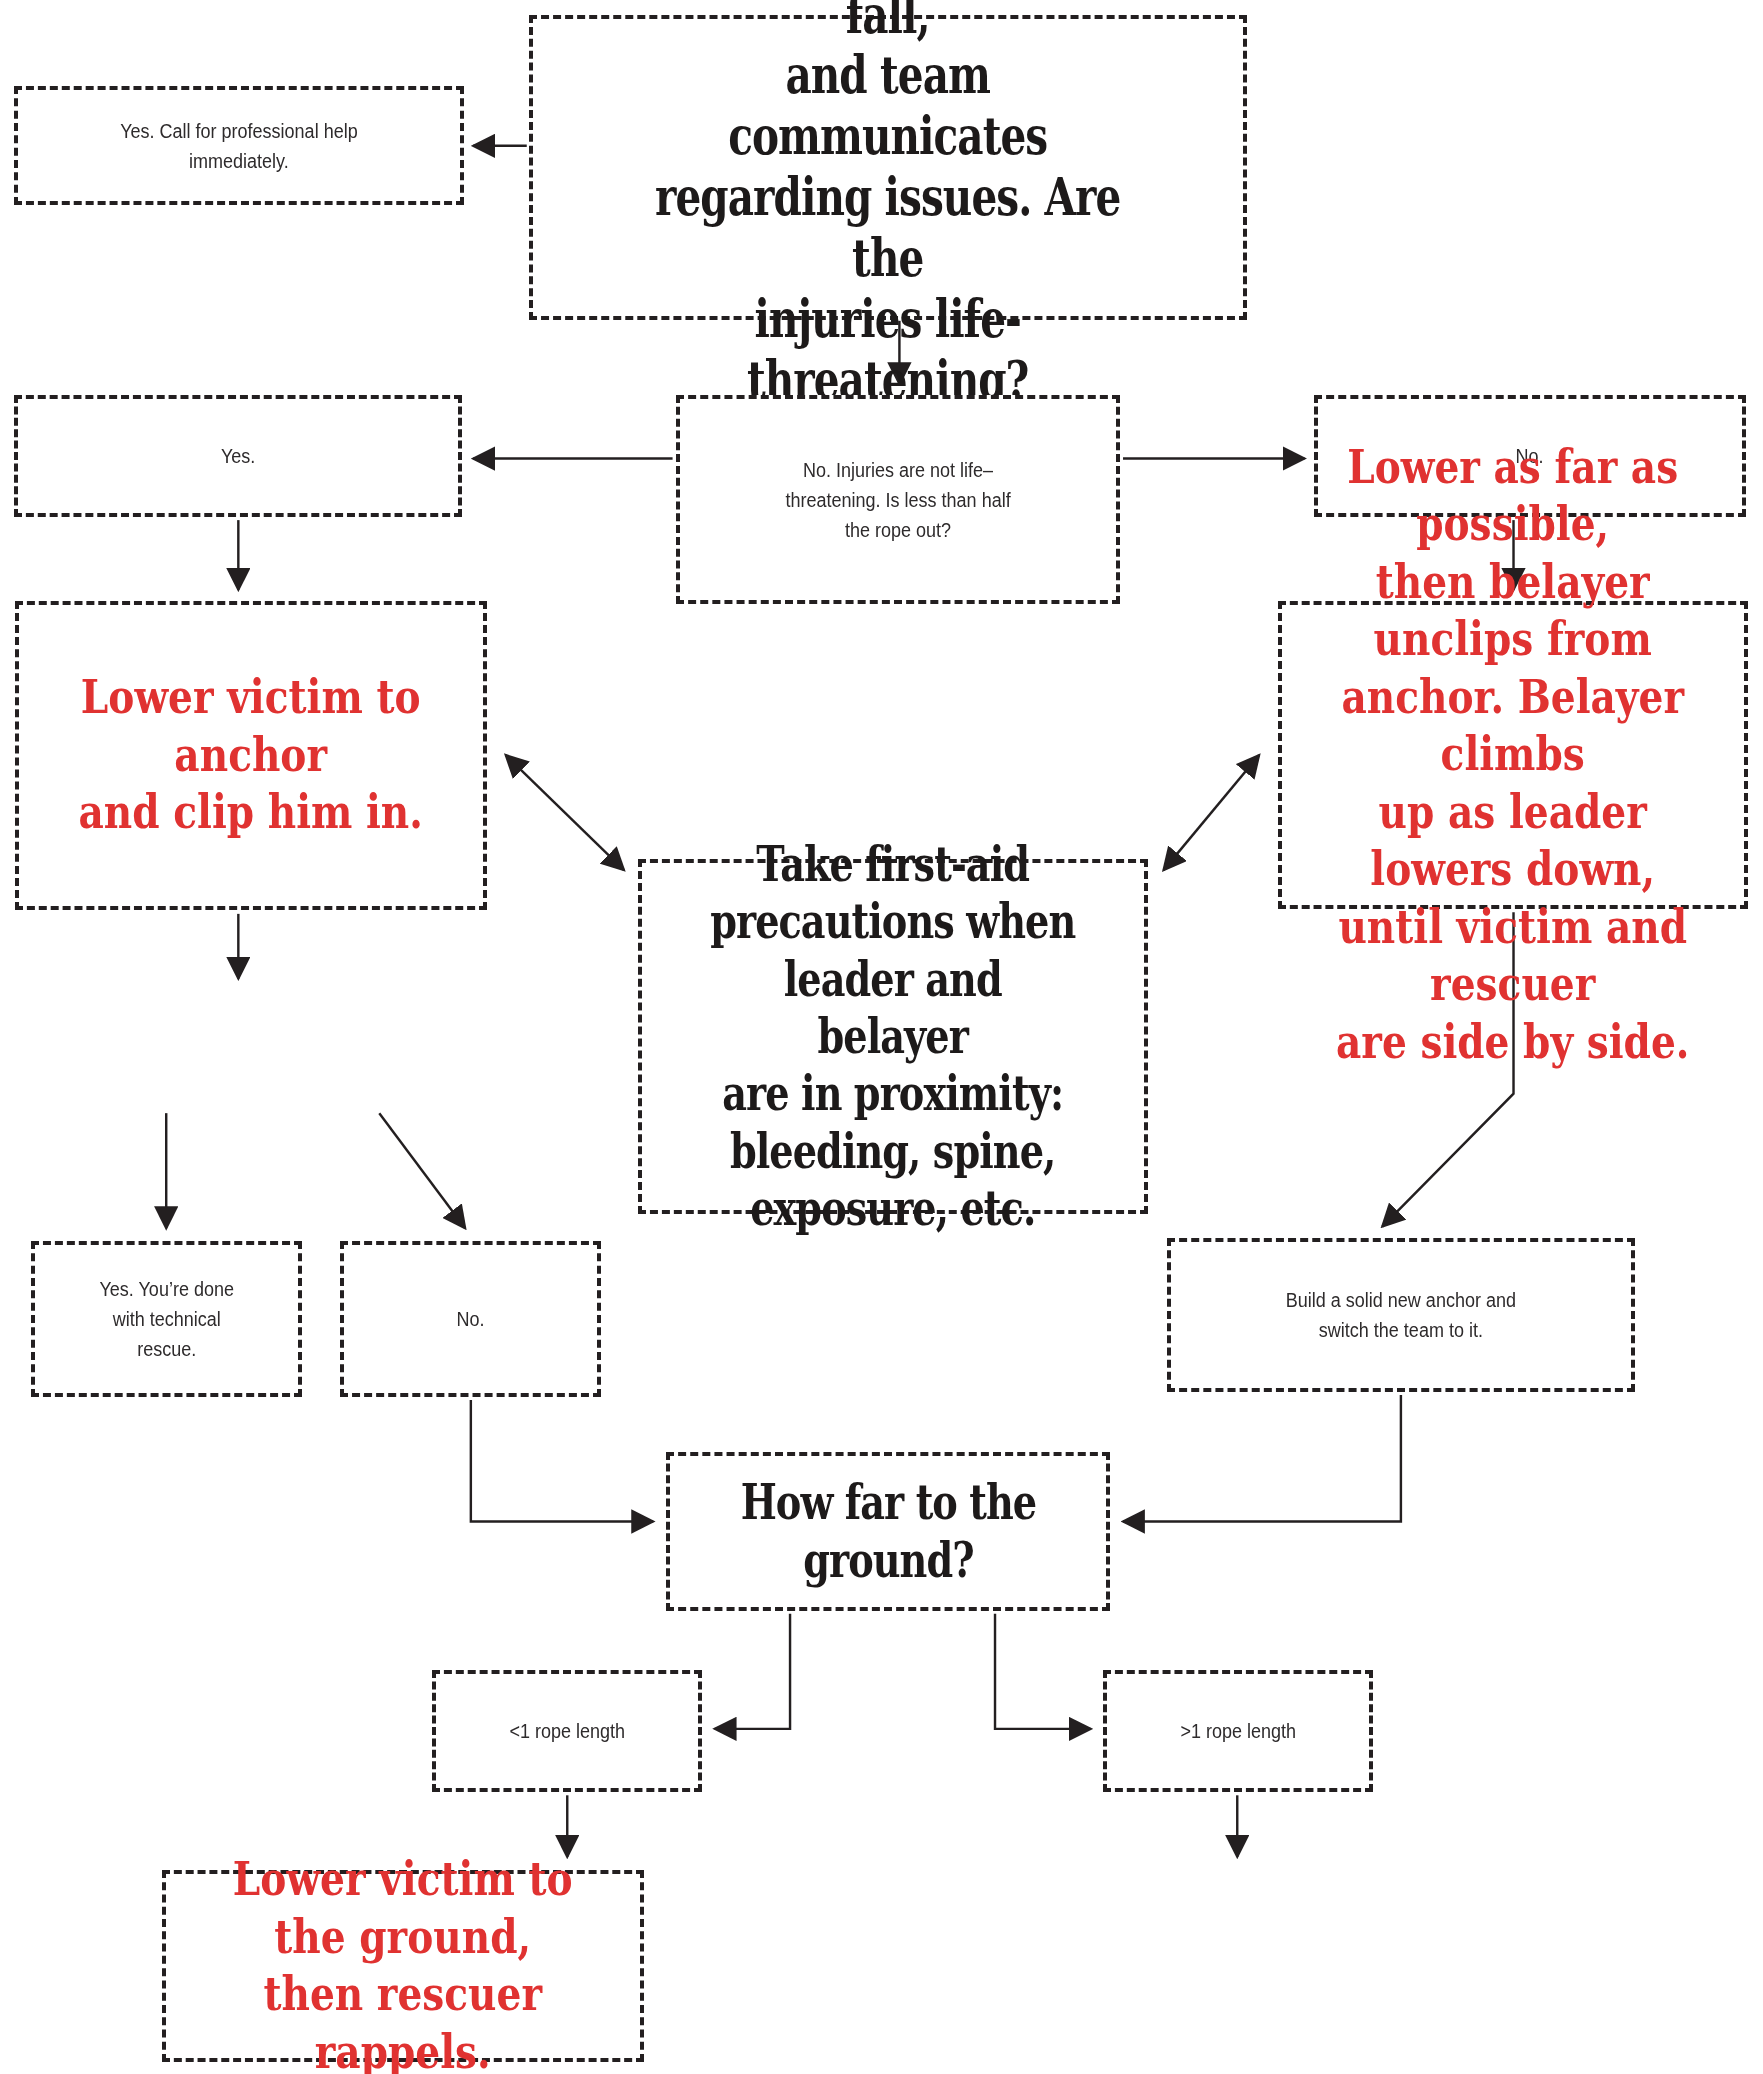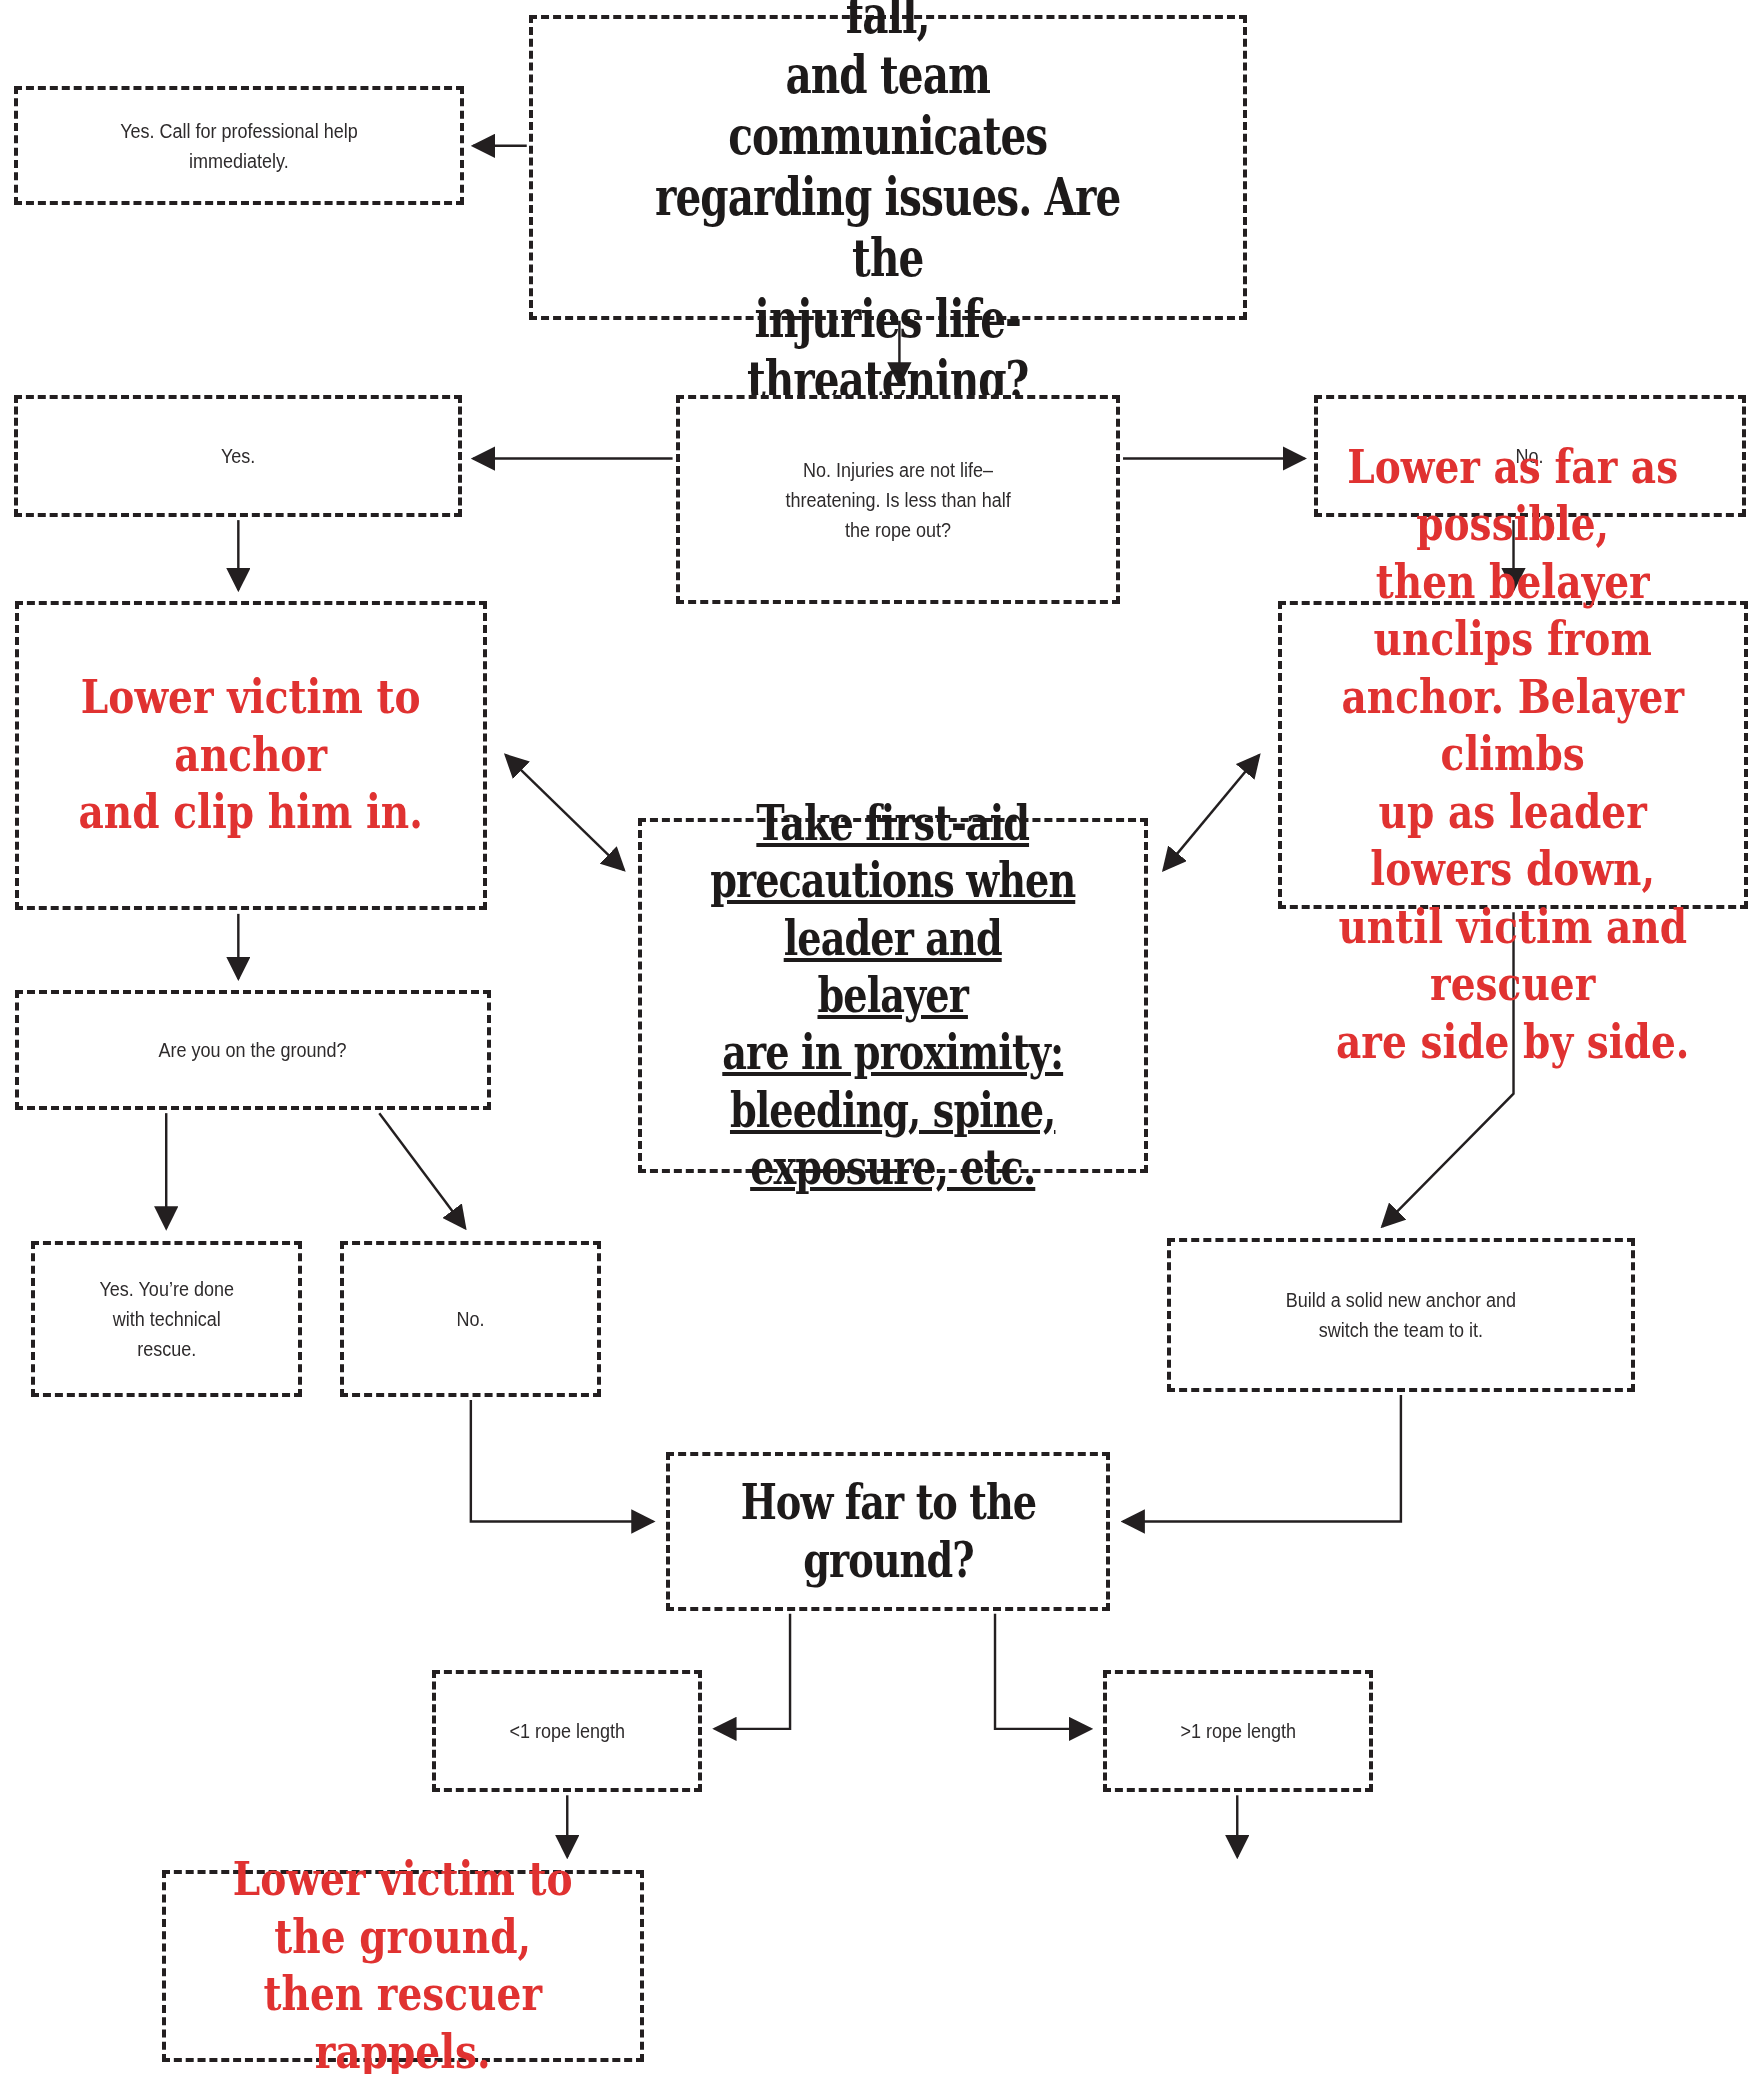--- a/index.html
+++ b/index.html
@@ -130,32 +130,29 @@
 
   <div class="node rednode" style="left:1278px;top:601px;width:470px;height:308px;">
     <span class="txt">Lower as far as possible,
 then belayer unclips from
 anchor. Belayer climbs
 up as leader lowers down,
 until victim and rescuer
 are side by side.</span>
   </div>
 
-  <div class="node headline fs60" style="left:638px;top:818px;width:510px;height:355px;text-decoration:underline;">
+  <div class="node headline fs60" style="left:638px;top:859px;width:510px;height:355px;">
     <span class="txt">Take first-aid
 precautions when
 leader and belayer
 are in proximity:
 bleeding, spine,
 exposure, etc.</span>
   </div>
 
-  <div class="node sans" style="left:14.6px;top:990px;width:476px;height:120px;">
-    <span class="txt">Are you on the ground?</span>
-  </div>
 
   <div class="node sans" style="left:31px;top:1241px;width:271px;height:156px;">
     <span class="txt">Yes. You’re done
 with technical
 rescue.</span>
   </div>
 
   <div class="node sans" style="left:340px;top:1241px;width:261px;height:156px;">
     <span class="txt">No.</span>
   </div>

